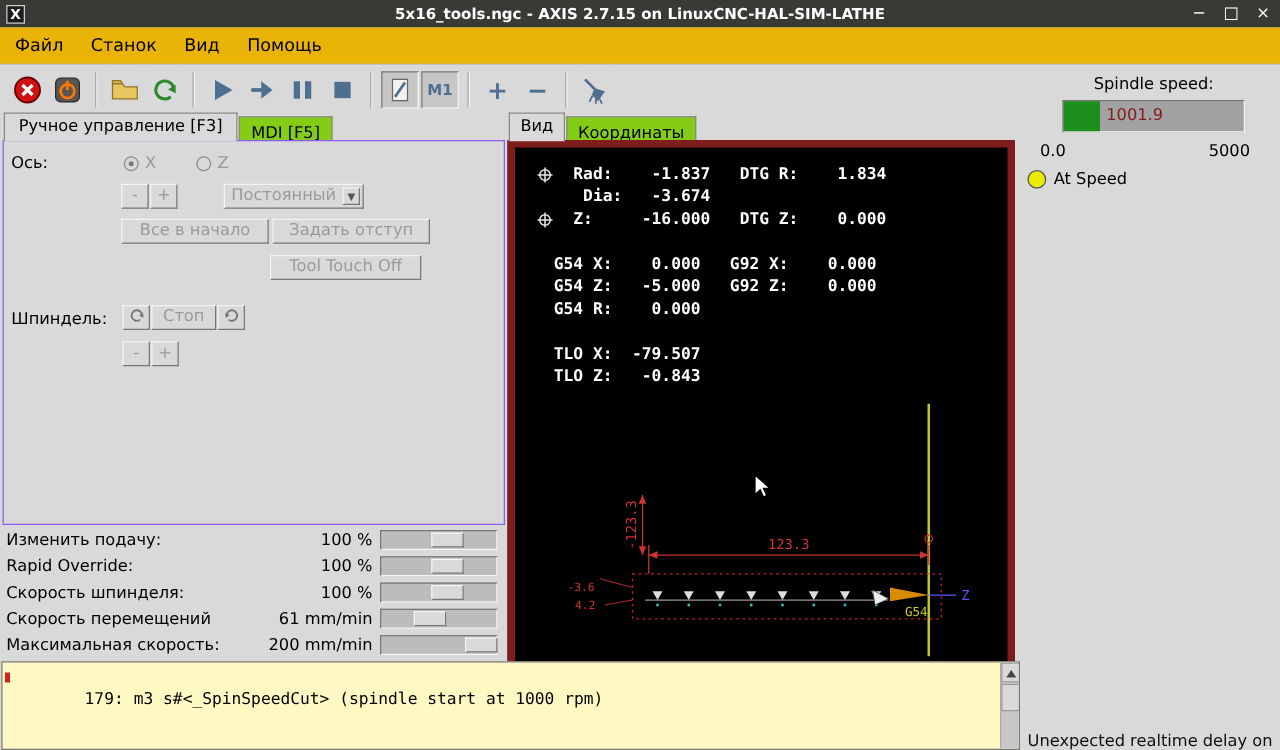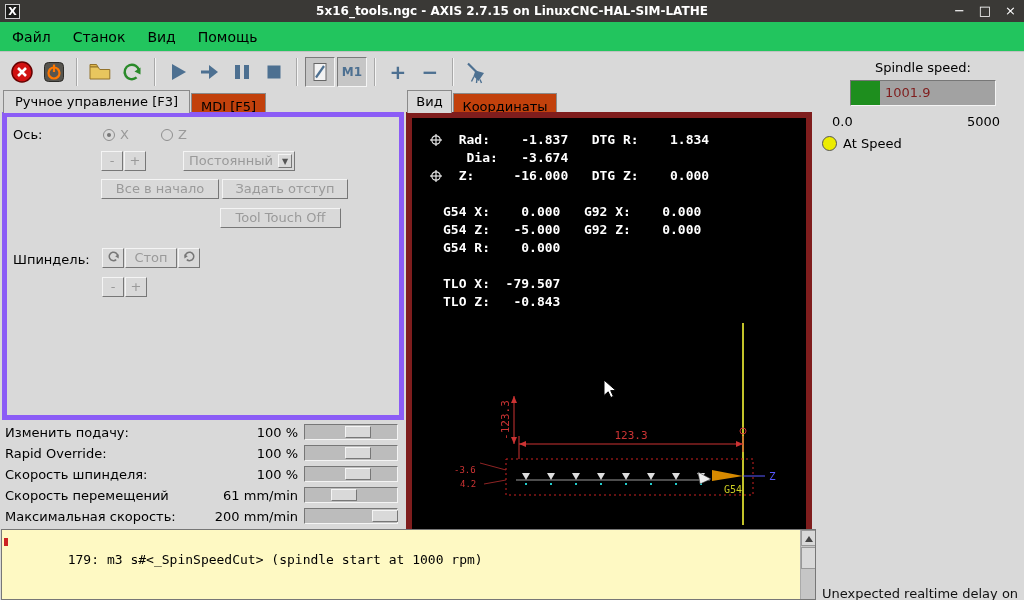--- a/index.html
+++ b/index.html
@@ -10,21 +10,21 @@
   
   #titlebar { position:absolute; left:0; top:0; width:1024px; height:22px; background:#3a3936;
               color:#fff; display:flex; align-items:center; }
   #title-logo { width:15px; height:15px; margin-left:5px; border:1px solid #cfcfcf; background:#1d1d1b;
                 color:#fff; font-weight:bold; font-size:11px; text-align:center; line-height:13px; }
   #title-text { position:absolute; left:0; right:0; text-align:center; font-weight:bold; font-size:12px; }
   #title-buttons { position:absolute; right:8px; top:0; height:22px; display:flex; gap:14px; align-items:center; }
   #title-buttons span { font-size:13px; line-height:22px; cursor:default; }
 
   
-  #menubar { position:absolute; left:0; top:22px; width:1024px; height:30px; background:#22c55e;
+  #menubar { position:absolute; left:0; top:22px; width:1024px; height:30px; background:#eab308;
              border-bottom:1px solid #c2c2c2; display:flex; align-items:center; font-size:14px; }
   .menu-item { padding:4px 10px; margin-left:2px; }
 
   
   #toolbar { position:absolute; left:0; top:53px; width:1024px; height:37px; display:flex;
              align-items:center; padding-left:6px; }
   .tbtn { width:30px; height:30px; margin:0 1px; display:flex; align-items:center; justify-content:center;
           background:#d9d9d9; border:1px solid #d9d9d9; }
   .tbtn.pressed { background:#c6c6c6; border-top:1px solid #7a7a7a; border-left:1px solid #7a7a7a;
                   border-bottom:1px solid #f4f4f4; border-right:1px solid #f4f4f4; }
@@ -33,25 +33,25 @@
   .tglyph-m1 { color:#4d7091; font-weight:bold; font-size:12px; }
 
   
   .raised { background:#d9d9d9; border-top:1px solid #f4f4f4; border-left:1px solid #f4f4f4;
             border-bottom:1px solid #777; border-right:1px solid #777; }
 
   
   .tab { position:absolute; background:#d9d9d9; border:1px solid #8a8a8a; border-bottom:none;
          text-align:center; font-size:13px; padding-top:3px; }
   .tab.active { top:90px; height:23px; z-index:3; }
-  .tab.inactive { top:93px; height:20px; background:#c2410c; z-index:1; padding-top:5px; }
+  .tab.inactive { top:93px; height:20px; background:#84cc16; z-index:1; padding-top:5px; }
 
   
   #left-box { position:absolute; left:2px; top:112px; width:402px; height:308px;
-              border:5px solid #8b5cf6; background:#d9d9d9; z-index:2; }
+              border:1px solid #8b5cf6; background:#d9d9d9; z-index:2; }
   .lbl { position:absolute; font-size:13px; }
   .dis { color:#9a9a9a; }
   .pbtn { position:absolute; font-size:13px; text-align:center; color:#9a9a9a;
           background:#d9d9d9; border-top:1px solid #f4f4f4; border-left:1px solid #f4f4f4;
           border-bottom:1px solid #777; border-right:1px solid #777; line-height:18px; }
   .radio { position:absolute; width:12px; height:12px; border-radius:50%;
            border:1px solid #8f8f8f; background:#d9d9d9; }
   .radio .dot { position:absolute; left:3px; top:3px; width:4px; height:4px; border-radius:50%; background:#777; }
 
   

